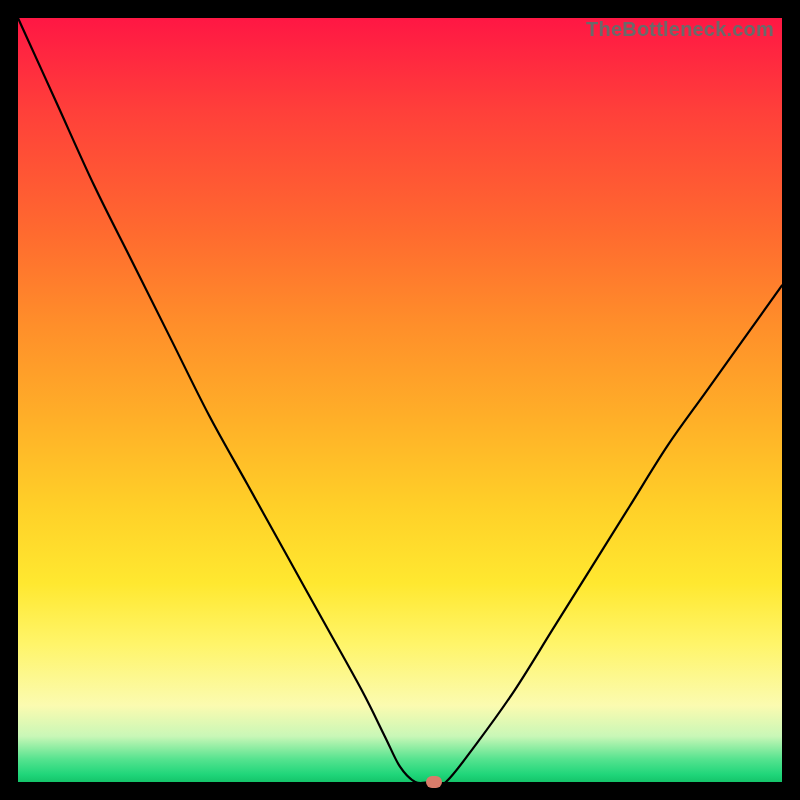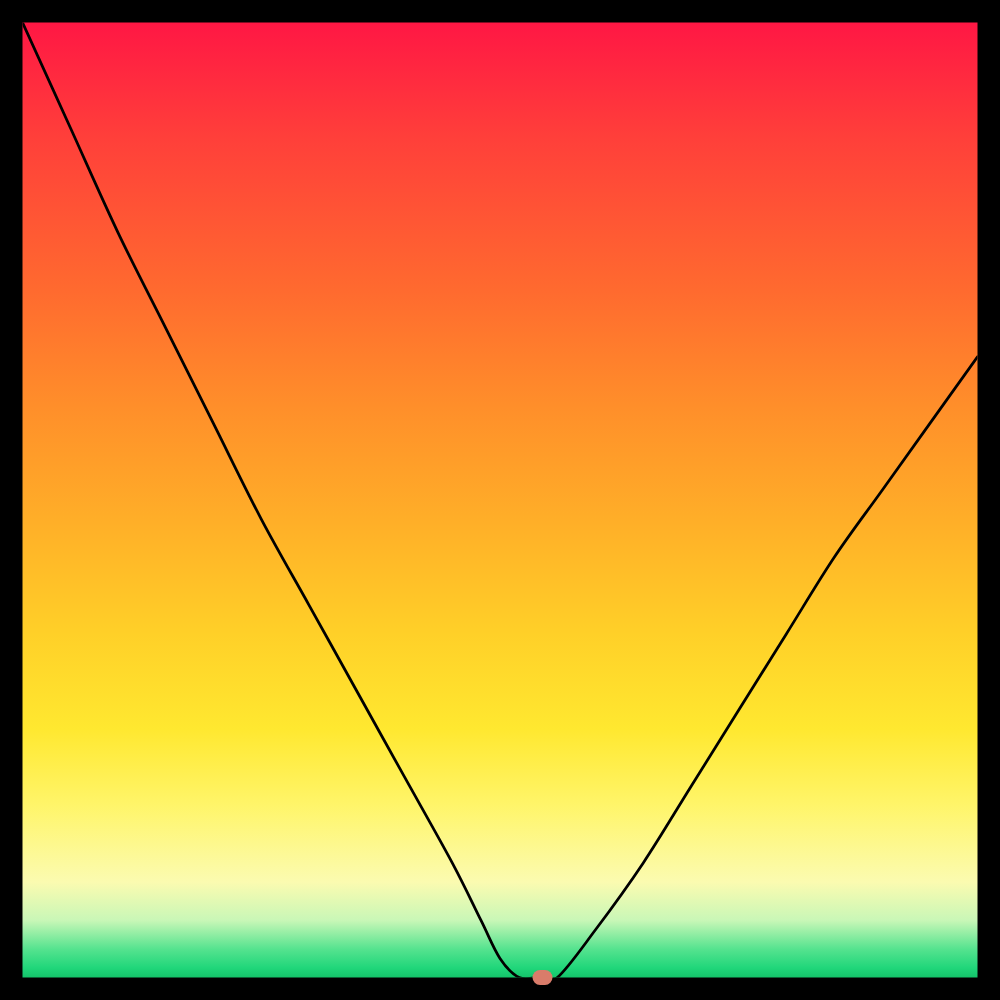--- a/index.html
+++ b/index.html
@@ -41,20 +41,21 @@
     font-weight: bold;
     color: #6a6a6a;
     letter-spacing: 0.2px;
   }
 </style>
 </head>
 <body>
 <div class="wrap">
 
   <div class="plot">
+    <div class="attribution">TheBottleneck.com</div>
 
     <svg class="curve" viewBox="0 0 764 764" preserveAspectRatio="none">
       <path id="curve-path" fill="none" stroke="#000" stroke-width="2.2" stroke-linecap="round" d="M 0 0 C 6.366666666666667 14.00666666666666, 25.46666666666667 56.02666666666664, 38.2 84.03999999999996 C 50.93333333333334 112.05333333333328, 63.66666666666667 141.33999999999992, 76.4 168.07999999999993 C 89.13333333333334 194.81999999999994, 101.86666666666666 219.01333333333332, 114.6 244.48000000000002 C 127.33333333333333 269.9466666666667, 140.06666666666666 295.4133333333334, 152.8 320.88000000000005 C 165.53333333333336 346.3466666666667, 178.26666666666668 373.0866666666667, 191 397.28000000000003 C 203.73333333333332 421.47333333333336, 216.46666666666667 443.12, 229.2 466.03999999999996 C 241.9333333333333 488.9599999999999, 254.66666666666663 511.87999999999994, 267.4 534.8 C 280.1333333333333 557.7199999999999, 292.8666666666667 580.6399999999999, 305.6 603.56 C 318.33333333333337 626.48, 333.61333333333334 653.22, 343.8 672.32 C 353.9866666666667 691.4200000000001, 360.3533333333333 705.4266666666666, 366.71999999999997 718.16 C 373.08666666666664 730.8933333333333, 376.90666666666664 741.08, 382 748.72 C 387.09333333333336 756.36, 392.1866666666667 761.4533333333334, 397.28000000000003 764 C 402.37333333333333 766.5466666666666, 407.4666666666667 764, 412.56 764 C 417.6533333333333 764, 420.20000000000005 770.3666666666667, 427.84000000000003 764 C 435.48 757.6333333333333, 446.94 741.0799999999999, 458.4 725.8 C 469.85999999999996 710.52, 483.8666666666667 691.4200000000001, 496.6 672.32 C 509.33333333333337 653.22, 522.0666666666666 631.5733333333334, 534.8 611.2 C 547.5333333333333 590.8266666666667, 560.2666666666667 570.4533333333333, 573 550.0799999999999 C 585.7333333333333 529.7066666666666, 598.4666666666667 509.33333333333337, 611.2 488.96000000000004 C 623.9333333333334 468.5866666666667, 636.6666666666666 446.94, 649.4 427.84 C 662.1333333333333 408.73999999999995, 674.8666666666667 392.18666666666667, 687.6 374.36 C 700.3333333333334 356.53333333333336, 713.0666666666666 338.7066666666667, 725.8 320.88000000000005 C 738.5333333333333 303.0533333333334, 757.6333333333333 276.31333333333333, 764 267.4"></path>
     </svg>
 
     <div id="marker" class="marker" style="left: 408.38px; top: 758px;"></div>
   </div>
 
 </div>
 

